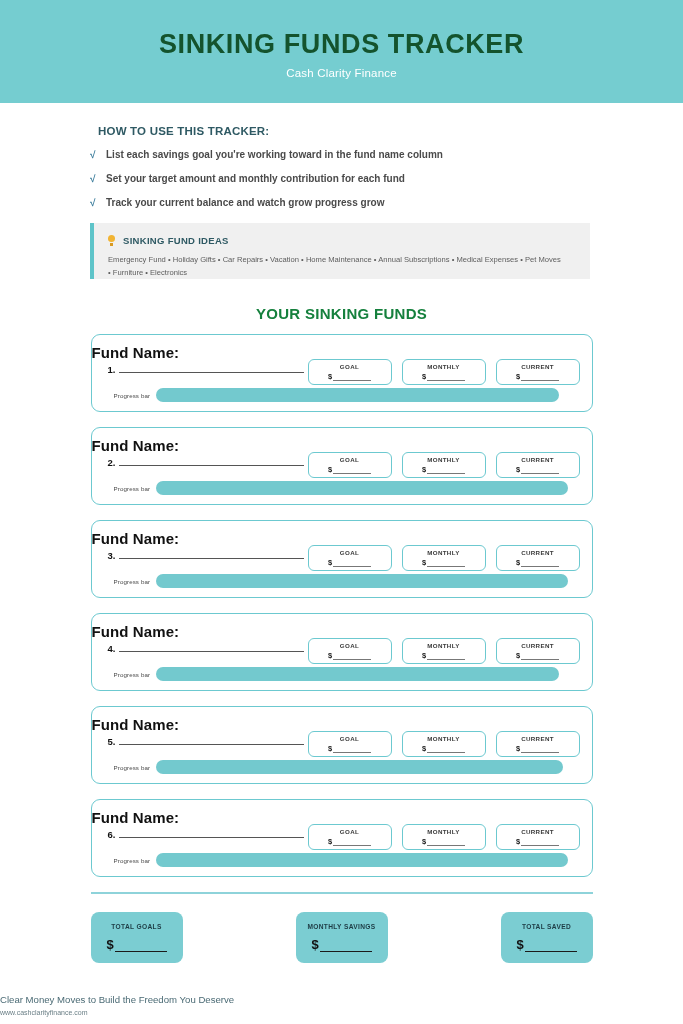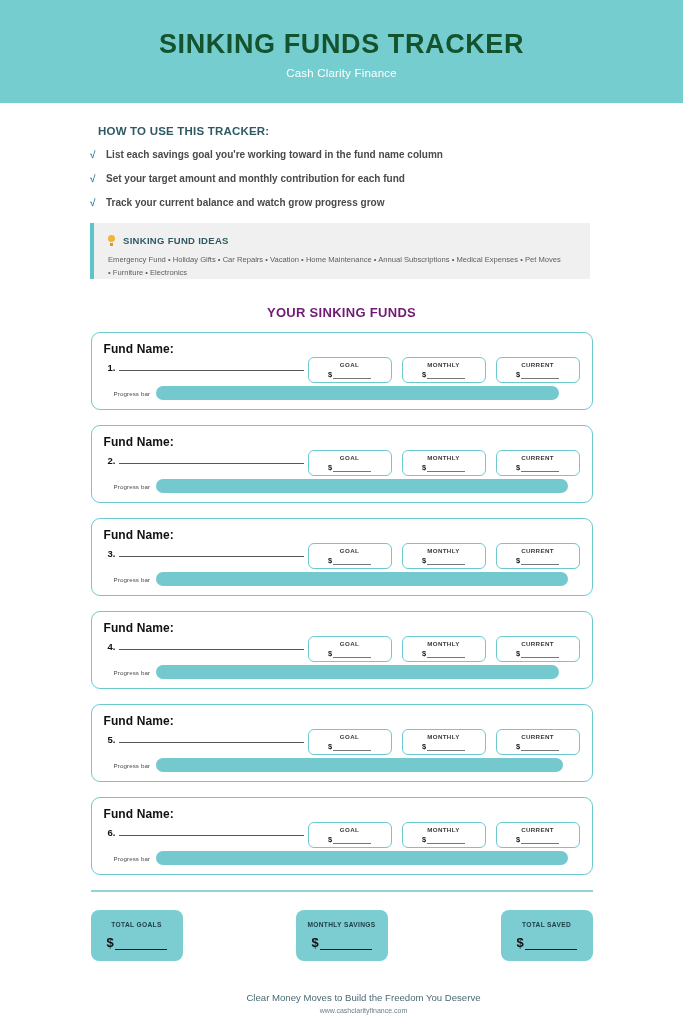--- a/index.html
+++ b/index.html
@@ -119,45 +119,45 @@
     color: #5d5d5d;
     font-size: 7.6px;
     line-height: 1.65;
     margin-top: 8px;
     max-width: 455px;
   }
 
   
   .section-title {
     text-align: center;
-    color: #701a75;
-    font-size: 13px;
+    color: #15803d;
+    font-size: 15px;
     font-weight: bold;
     letter-spacing: 0.3px;
     margin-top: 26px;
   }
 
   
   .cards {
     margin: 12px auto 0 auto;
     width: 502px;
   }
   .card {
     border: 1.6px solid #6cc9d0;
     border-radius: 9px;
     height: 78px;
     margin-bottom: 15px;
     position: relative;
     background: #fff;
   }
   .card-label {
     position: absolute;
-    left: 12px;
+    left: 0;
     top: 9px;
-    font-size: 12px;
+    font-size: 15px;
     font-weight: bold;
     color: #111111;
     letter-spacing: 0.1px;
   }
   .name-row {
     position: absolute;
     left: 16px;
     top: 29px;
     display: flex;
     align-items: baseline;
@@ -276,23 +276,21 @@
   .total-value .blank2 {
     display: inline-block;
     width: 52px;
     border-bottom: 1.6px solid #1a1a1a;
     height: 11px;
     margin-left: 1px;
   }
 
   
   .footer {
-    text-align: center;
     margin-top: 31px;
-    margin-left: 44px;
   }
   .footer-main {
     color: #4b6b75;
     font-size: 9.6px;
   }
   .footer-url {
     color: #6a7f86;
     font-size: 7px;
     margin-top: 4px;
   }

